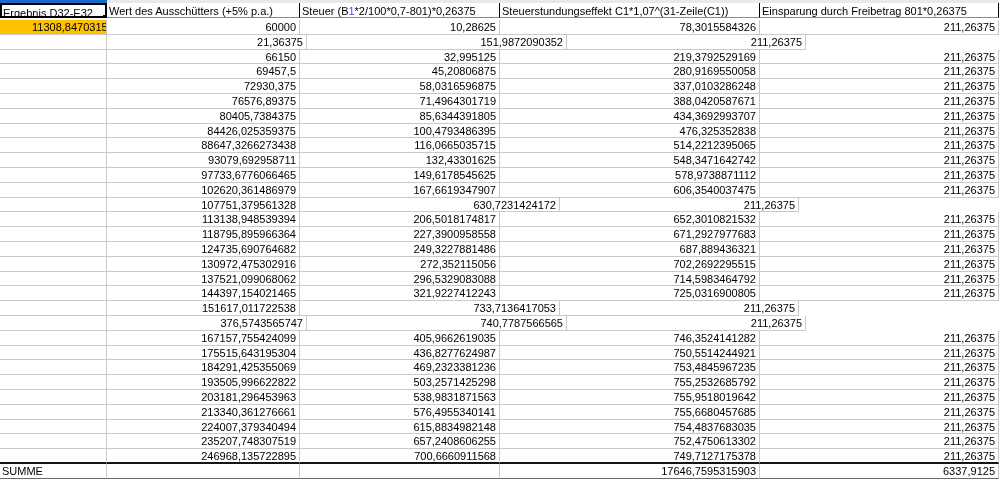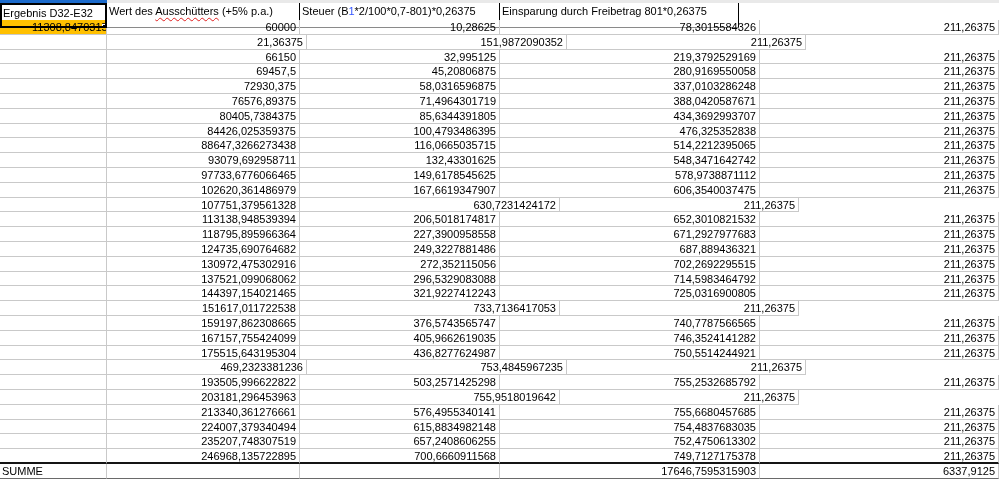--- a/index.html
+++ b/index.html
@@ -14,21 +14,21 @@
   
   .row { display:flex; width:999px; }
   .cell { border-right:1px solid #c9c9c9; border-bottom:1px solid #c9c9c9;
           overflow:hidden; white-space:nowrap; line-height:13px; padding-top:1px; }
   .col-a { width:107px;padding-left:32px; } .col-b { width:193px;padding-left:40px; } .col-c { width:200px; }
   .col-d { width:260px; } .col-e { width:239px; }
   .num { text-align:right; padding-right:3px; }
 
   
   .header-row { height:17px; }
-  .header-row .cell { height:25px; border-right:1px solid #000; border-bottom:1px solid #8a8a8a;
+  .header-row .cell { height:15px; border-right:1px solid #000; border-bottom:1px solid #8a8a8a;
                       padding-left:2px; line-height:14px; padding-top:1px; }
   .cell-a1 { border:2px solid #000 !important; position:relative; padding-left:1px !important; }
   .fill-handle { position:absolute; right:-2px; bottom:-3px; width:5px; height:5px;
                  background:#000; border:1px solid #fff; z-index:5; }
 
   .misspelled { text-decoration:underline; text-decoration-style:wavy;
                 text-decoration-color:var(--red,#e02020); text-decoration-thickness:1px; text-underline-offset:2px; }
   .formula-ref { color:var(--formula-blue,#3355ff); }
 
   
@@ -69,20 +69,23 @@
     <div class="cell col-a cell-a1">
       <span>Ergebnis D32-E32</span>
       <div class="fill-handle"></div>
     </div>
     <div class="cell col-b">
       <span>Wert des </span><span class="misspelled">Ausschütters</span><span> (+5% p.a.)</span>
     </div>
     <div class="cell col-c">
       <span>Steuer (B</span><span class="formula-ref">1</span><span>*2/100*0,7-801)*0,26375</span>
     </div>
+    <div class="cell col-d">
+      <span class="misspelled">Steuerstundungseffekt</span><span> C1*1,07^(31-Zeile(C1))</span>
+    </div>
     <div class="cell col-e">
       <span>Einsparung durch Freibetrag 801*0,26375</span>
     </div>
   </div>
 
   <div class="row data-row">
     <div class="cell col-a num result-cell">11308,84703159</div>
     <div class="cell col-b num">60000</div>
     <div class="cell col-c num">10,28625</div>
     <div class="cell col-d num">78,3015584326</div>
@@ -215,55 +218,56 @@
         <div class="cell col-e num">211,26375</div>
       </div>
       <div class="row data-row">
         <div class="cell col-a"></div>
         <div class="cell col-b num">151617,011722538</div>
         <div class="cell col-d num">733,7136417053</div>
         <div class="cell col-e num">211,26375</div>
       </div>
       <div class="row data-row">
         <div class="cell col-a"></div>
-        <div class="cell col-b num">159197,862308665</div>
         <div class="cell col-c num">376,5743565747</div>
         <div class="cell col-d num">740,7787566565</div>
         <div class="cell col-e num">211,26375</div>
       </div>
       <div class="row data-row">
         <div class="cell col-a"></div>
         <div class="cell col-b num">167157,755424099</div>
         <div class="cell col-c num">405,9662619035</div>
         <div class="cell col-d num">746,3524141282</div>
         <div class="cell col-e num">211,26375</div>
       </div>
       <div class="row data-row">
         <div class="cell col-a"></div>
         <div class="cell col-b num">175515,643195304</div>
         <div class="cell col-c num">436,8277624987</div>
         <div class="cell col-d num">750,5514244921</div>
         <div class="cell col-e num">211,26375</div>
       </div>
       <div class="row data-row">
         <div class="cell col-a"></div>
+        <div class="cell col-b num">184291,425355069</div>
         <div class="cell col-c num">469,2323381236</div>
         <div class="cell col-d num">753,4845967235</div>
         <div class="cell col-e num">211,26375</div>
       </div>
       <div class="row data-row">
         <div class="cell col-a"></div>
         <div class="cell col-b num">193505,996622822</div>
         <div class="cell col-c num">503,2571425298</div>
         <div class="cell col-d num">755,2532685792</div>
         <div class="cell col-e num">211,26375</div>
       </div>
       <div class="row data-row">
         <div class="cell col-a"></div>
         <div class="cell col-b num">203181,296453963</div>
+        <div class="cell col-c num">538,9831871563</div>
         <div class="cell col-d num">755,9518019642</div>
         <div class="cell col-e num">211,26375</div>
       </div>
       <div class="row data-row">
         <div class="cell col-a"></div>
         <div class="cell col-b num">213340,361276661</div>
         <div class="cell col-c num">576,4955340141</div>
         <div class="cell col-d num">755,6680457685</div>
         <div class="cell col-e num">211,26375</div>
       </div>

